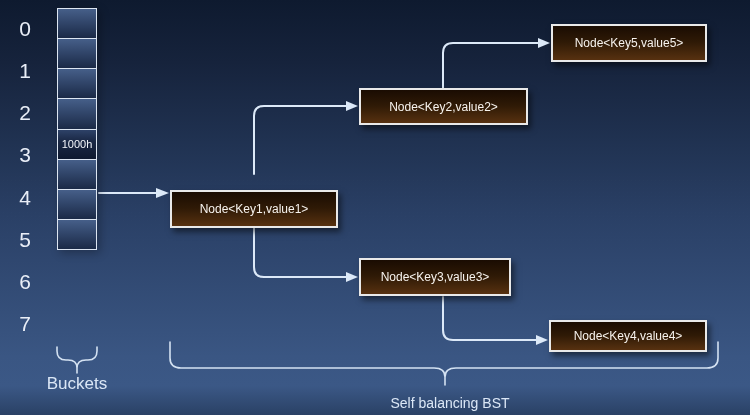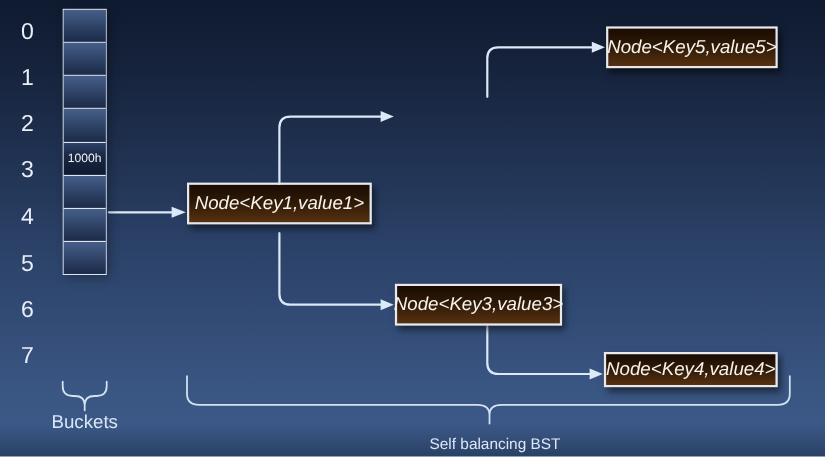--- a/index.html
+++ b/index.html
@@ -43,23 +43,23 @@
     color:#f2f5fa;font-size:11px;line-height:11px;
   }
 
   
   .node{
     position:absolute;z-index:2;box-sizing:border-box;
     background:linear-gradient(180deg,#1a0c02 0%,#2f1a06 48%,#573110 100%);
     border:2px solid #e9e9e9;
     box-shadow:3px 4px 6px rgba(0,0,0,0.5);
     display:flex;align-items:center;justify-content:center;
-    color:#f7f3ee;font-size:17px;white-space:nowrap;font-style:italic;
+    color:#f7f3ee;font-size:12px;white-space:nowrap;
   }
-  #node1{left:170px;top:166px;width:168px;height:38px;}
+  #node1{left:170px;top:190px;width:168px;height:38px;}
   #node2{left:359px;top:88px; width:169px;height:37px;}
   #node3{left:359px;top:258px;width:152px;height:38px;}
   #node5{left:551px;top:24px; width:156px;height:38px;}
   #node4{left:549px;top:320px;width:158px;height:32px;}
 
   
   .brace-label{
     position:absolute;z-index:2;color:#dbe7f6;text-align:center;
   }
   #buckets-label{left:17px;top:374px;width:120px;font-size:17px;}
@@ -123,20 +123,21 @@
       </div>
     <div class="bucket-cell">
         <span class="cell-value"></span>
       </div>
     <div class="bucket-cell">
         <span class="cell-value"></span>
       </div>
   </div>
 
   <div class="node" id="node1">Node&lt;Key1,value1&gt;</div>
+  <div class="node" id="node2">Node&lt;Key2,value2&gt;</div>
   <div class="node" id="node3">Node&lt;Key3,value3&gt;</div>
   <div class="node" id="node5">Node&lt;Key5,value5&gt;</div>
   <div class="node" id="node4">Node&lt;Key4,value4&gt;</div>
 
   <div class="brace-label" id="buckets-label">Buckets</div>
   <div class="brace-label" id="bst-label">Self balancing BST</div>
 
 </div>
 
 </body></html>

